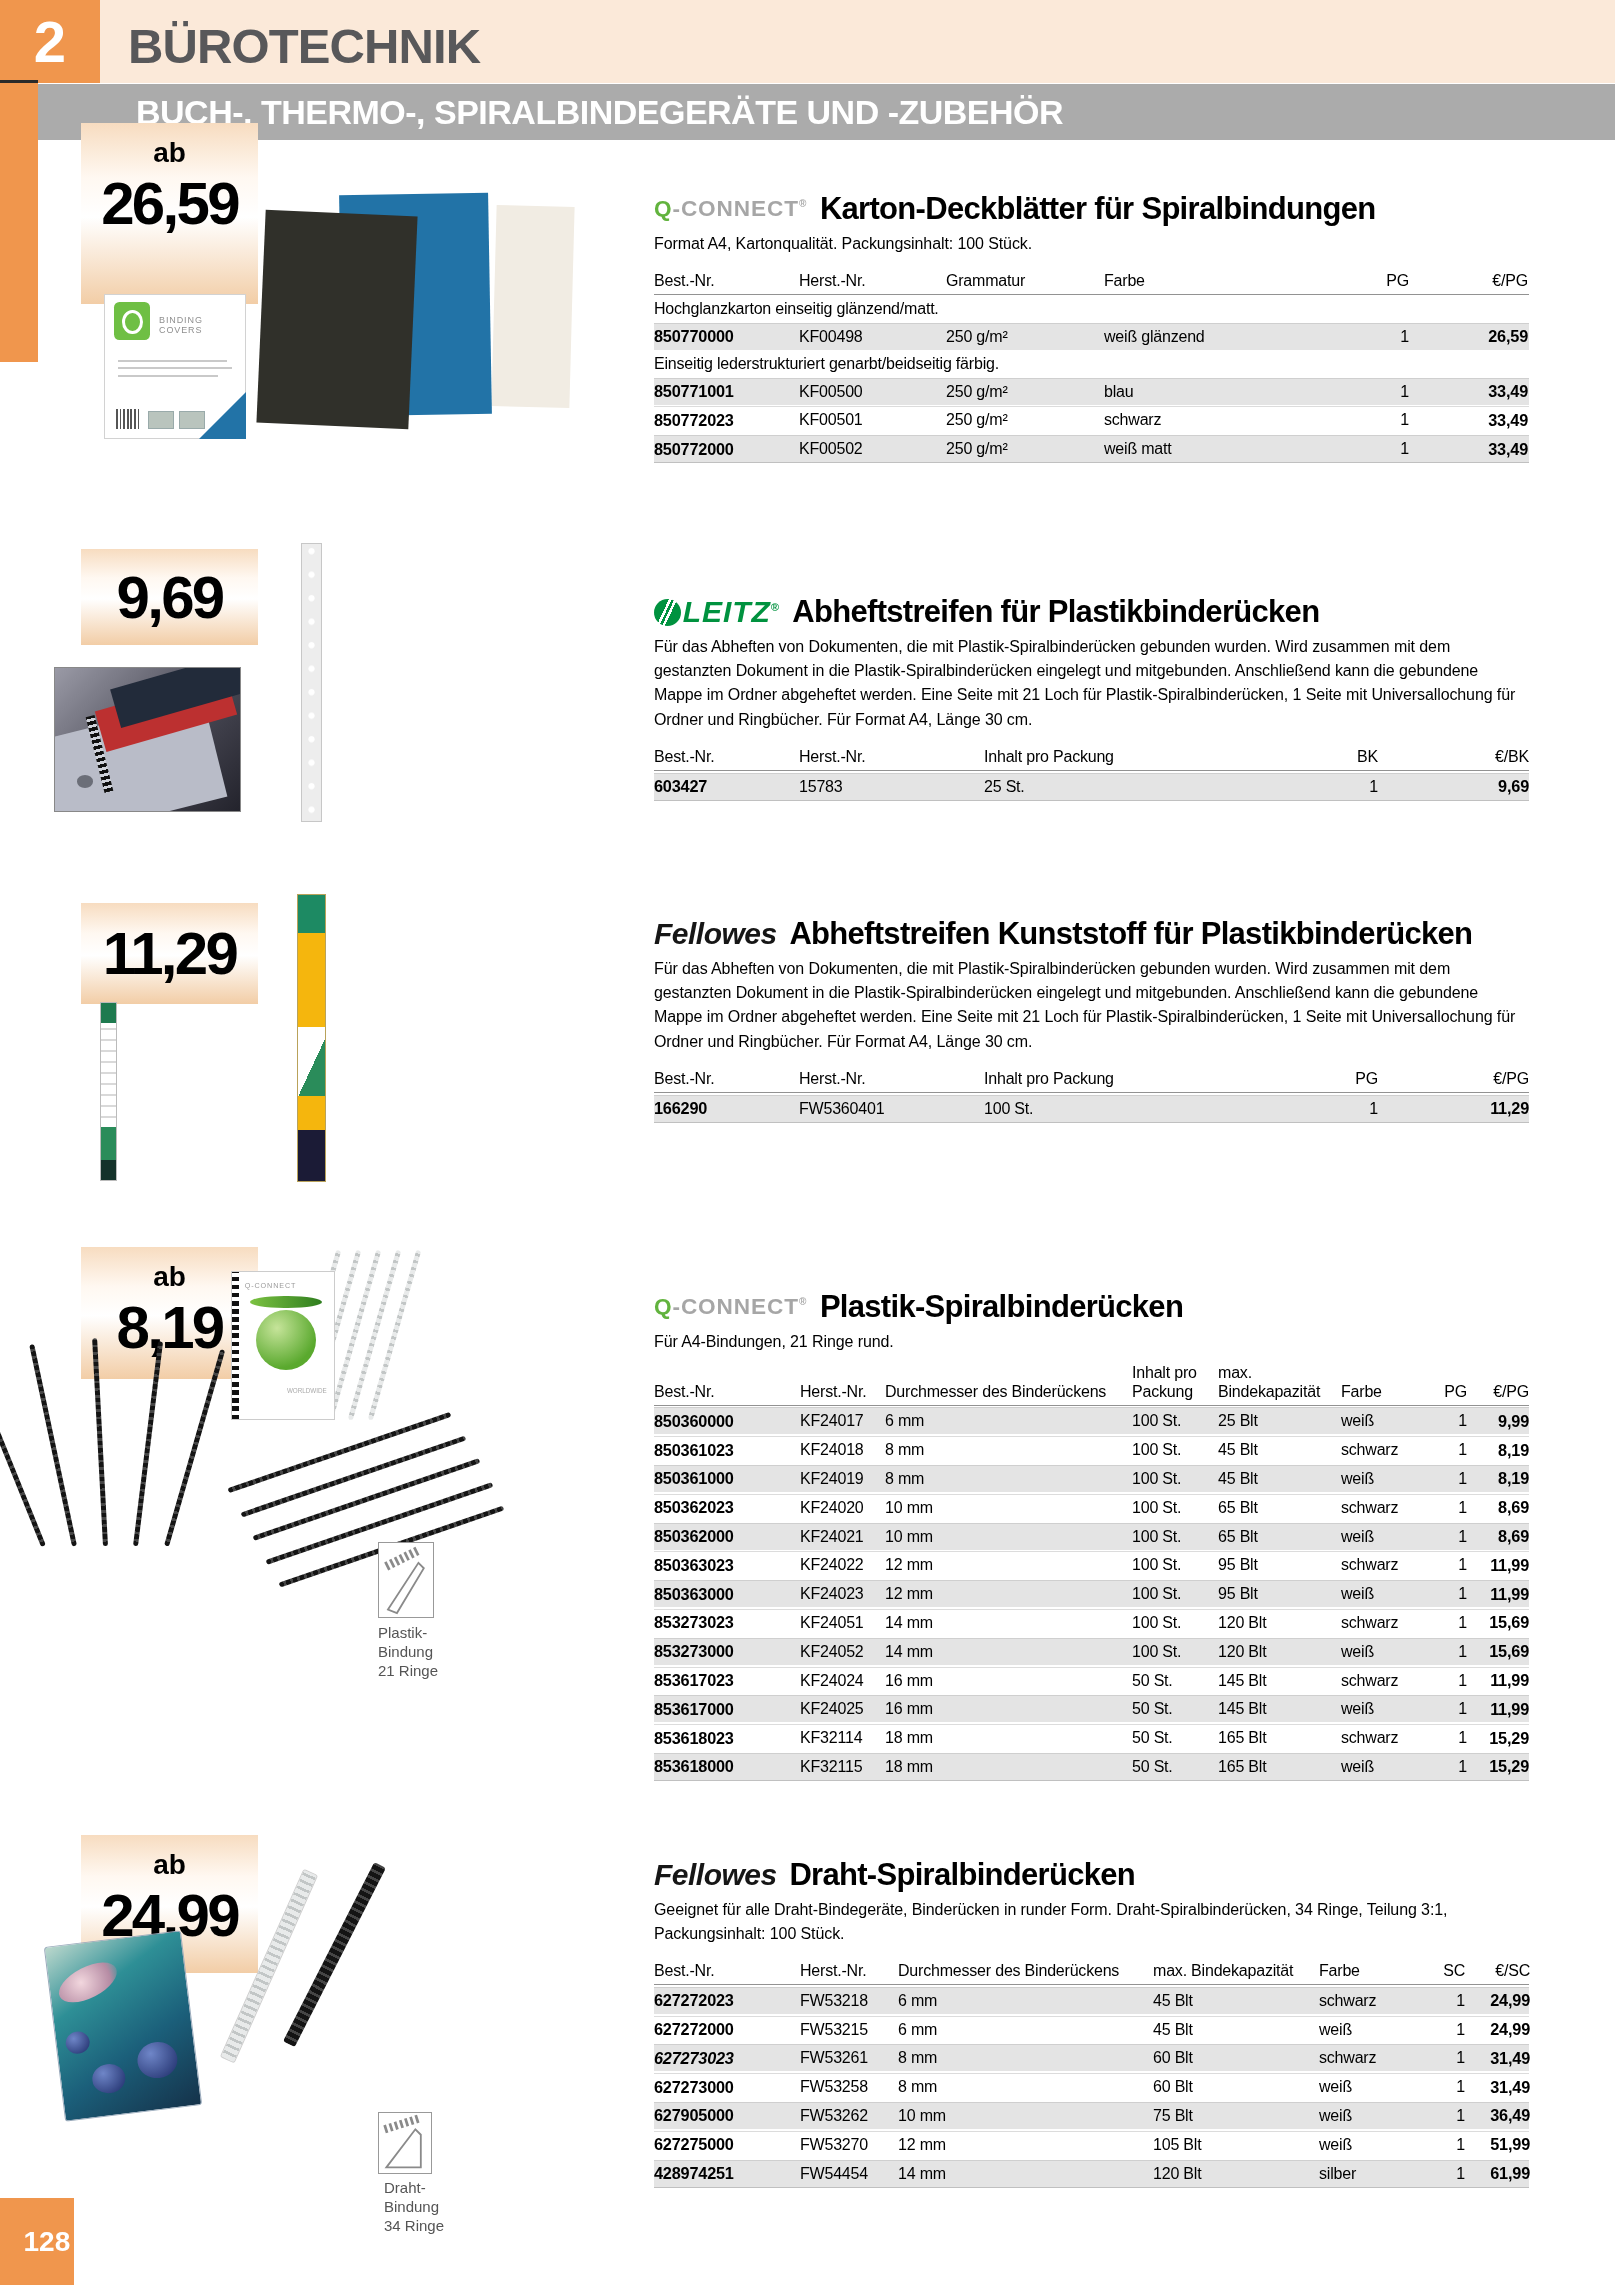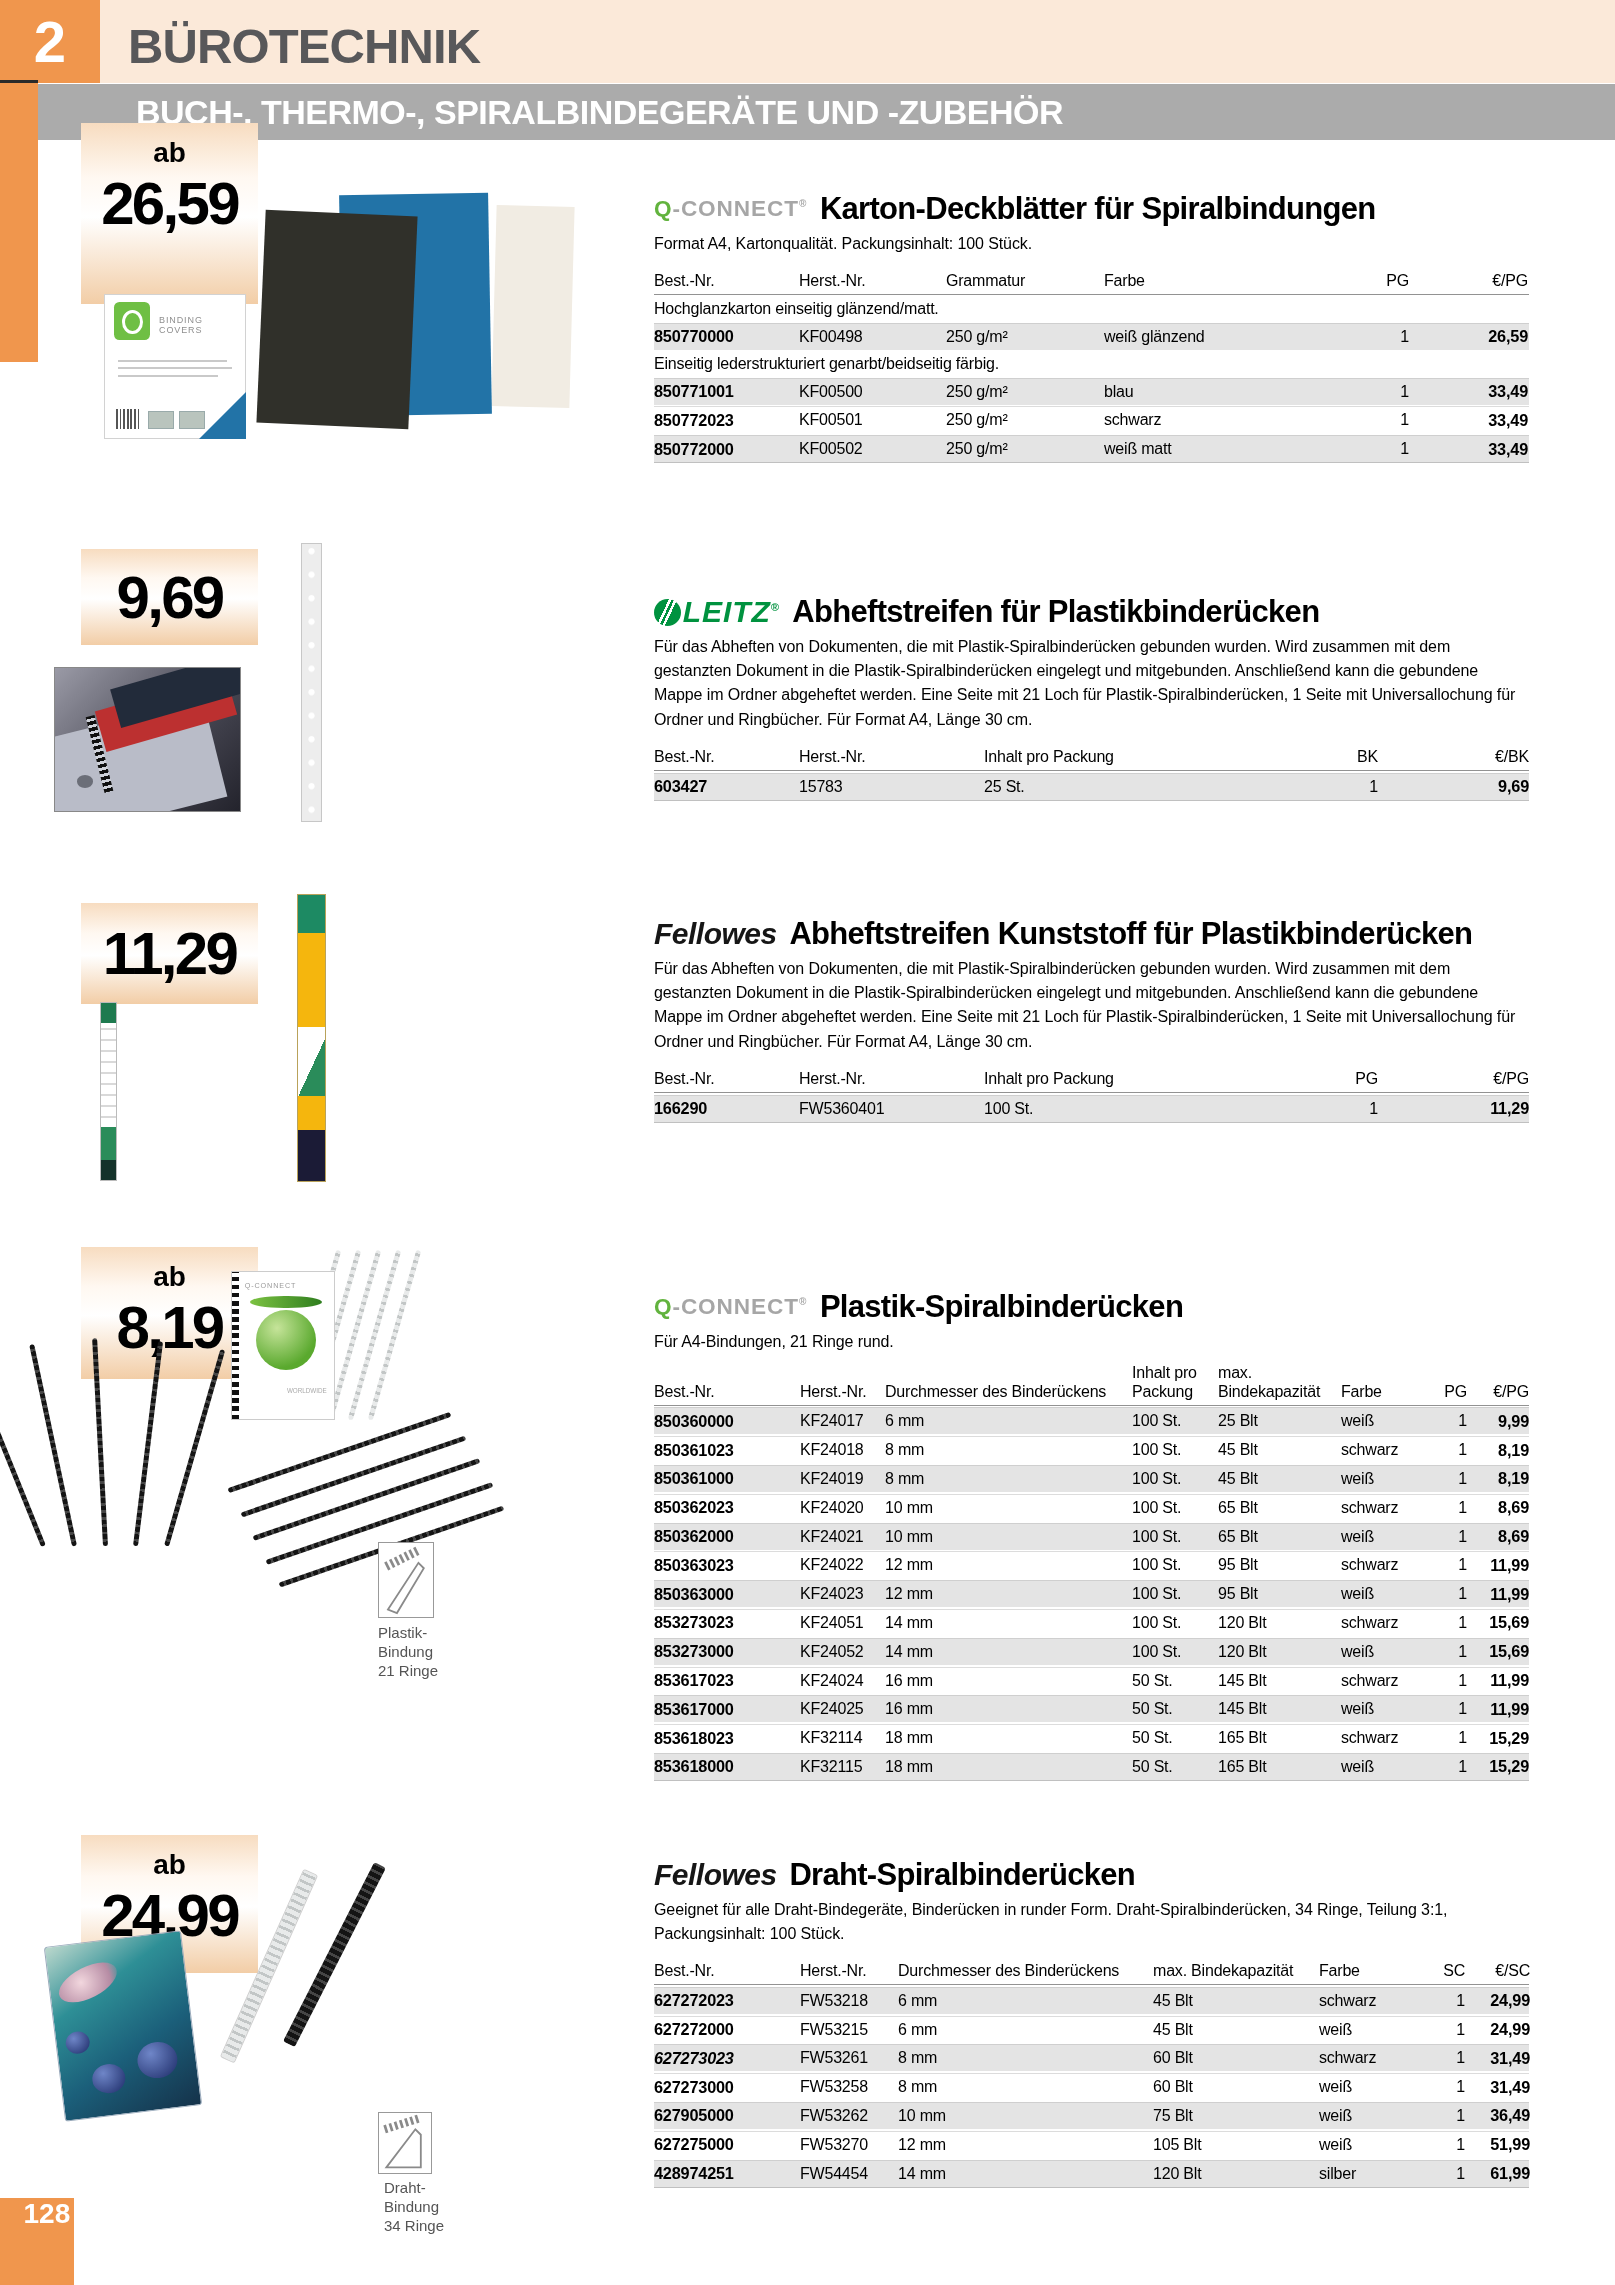--- a/index.html
+++ b/index.html
@@ -101,21 +101,21 @@
   .doc4 .mini{position:absolute;left:12.7px;top:9px;font-size:7.2px;color:#9a9a9a;letter-spacing:0.9px;}
   .doc4 .mini2{position:absolute;right:7.2px;bottom:25px;font-size:6.3px;color:#aaa;}
   .iconbox{position:absolute;border:0.9px solid #999;background:#fff;}
   .icon-caption{position:absolute;font-size:15px;line-height:19px;color:#555;white-space:pre-line;}
   .pkg5{background:linear-gradient(150deg,#bcd8cd 0%,#2e8f96 30%,#1b5f7a 62%,#15324a 100%);
         border-radius:3.6px;transform:rotate(-7deg);overflow:hidden;border:0.9px solid #9ab;}
   .pkg5 .blob{position:absolute;border-radius:50%;background:radial-gradient(circle at 35% 30%,#6f86c8,#1b2a66);}
   .pkg5 .swirl{position:absolute;left:7.2px;top:23.5px;width:63px;height:31px;border-radius:50%;
         background:radial-gradient(circle at 40% 40%,#f2d7de,#b68ca4 70%,rgba(0,0,0,0));transform:rotate(-20deg);}
   .pagenum{position:absolute;left:0;top:2198px;width:74px;height:87px;background:#f0964d;
-           display:flex;align-items:flex-start;}
+           display:flex;align-items:center;}
   .pagenum span{color:#fff;font-weight:bold;font-size:28px;padding-left:23.5px;}
 </style>
 </head>
 <body>
 
 <div class="page">
 
   <div class="peach-band"></div>
   <div class="chapter-box">
     <span>2</span>

